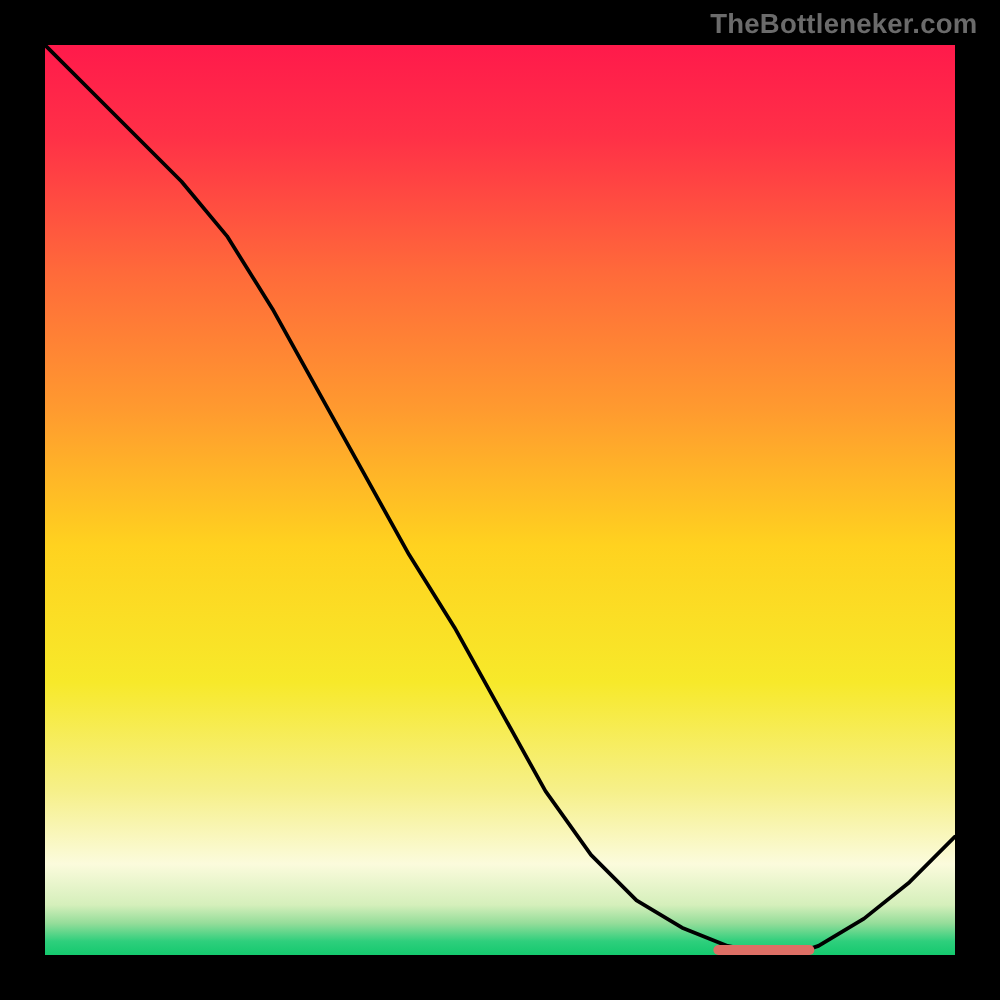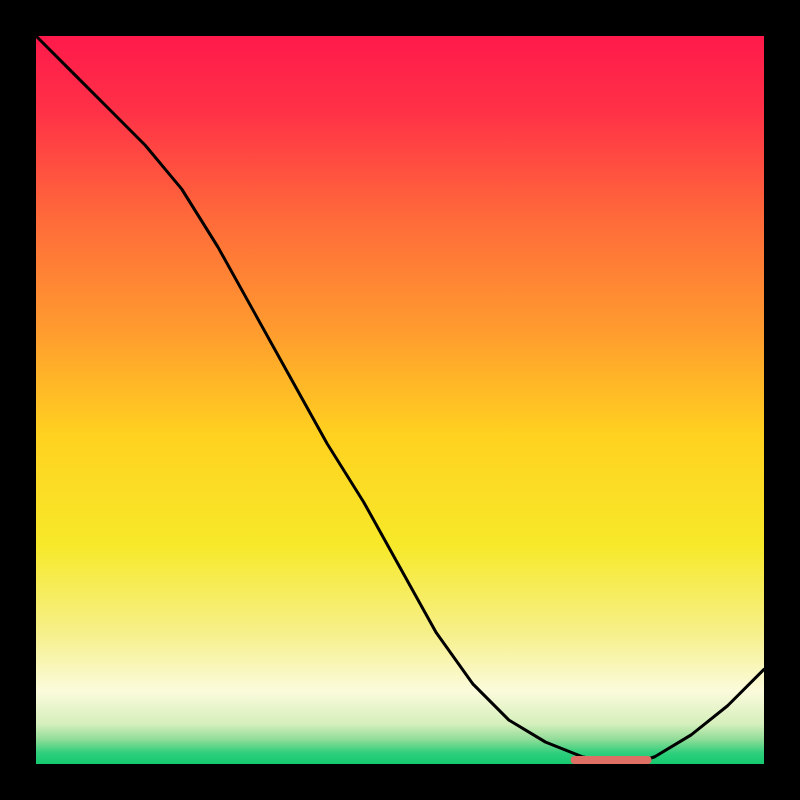--- a/index.html
+++ b/index.html
@@ -48,20 +48,21 @@
     stroke: #dd6f65;
     stroke-width: 8;
     stroke-linecap: round;
   }
 </style>
 </head>
 <body>
 
 <div class="container">
 
+  <div class="attribution">TheBottleneker.com</div>
 
   <div class="plot-area">
     <svg viewBox="0 0 728 728">
       <defs>
         <linearGradient id="bg-grad" x1="0" y1="0" x2="0" y2="1">
         <stop offset="0.00%" stop-color="#ff1a4b"></stop>
             <stop offset="10.00%" stop-color="#ff3047"></stop>
             <stop offset="25.00%" stop-color="#ff6a3a"></stop>
             <stop offset="40.00%" stop-color="#ff9a2f"></stop>
             <stop offset="55.00%" stop-color="#ffd21f"></stop>

